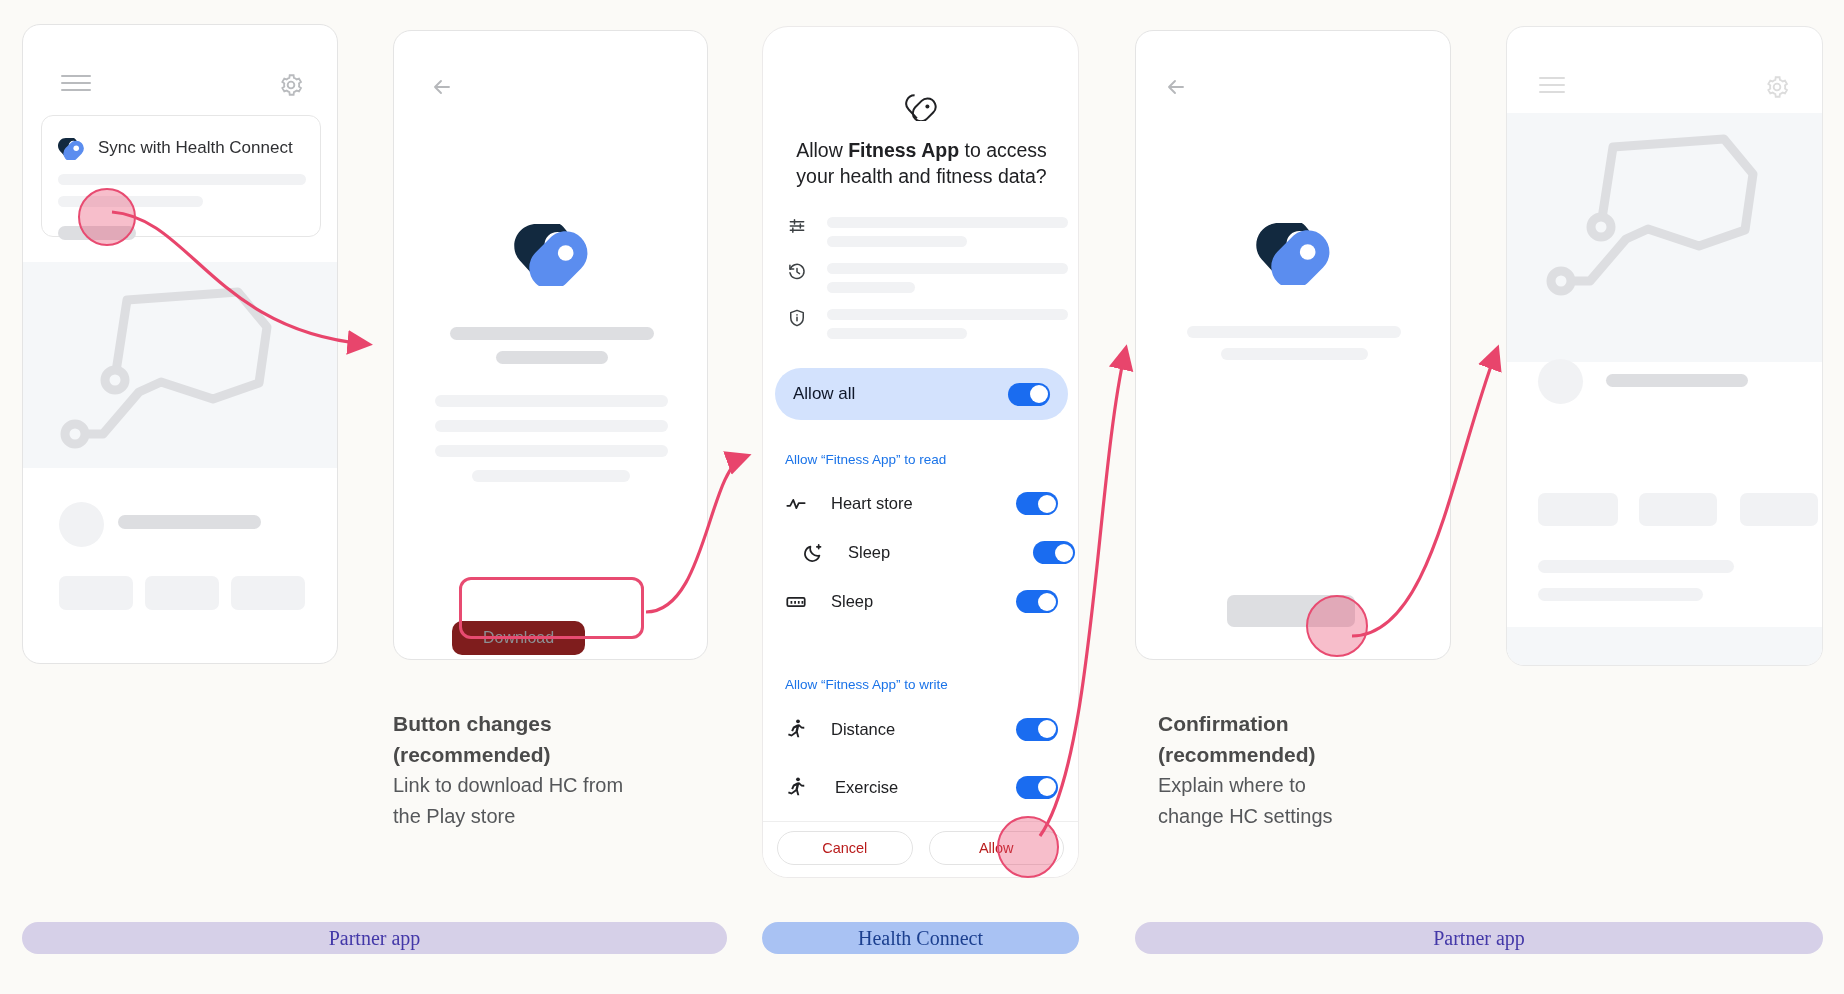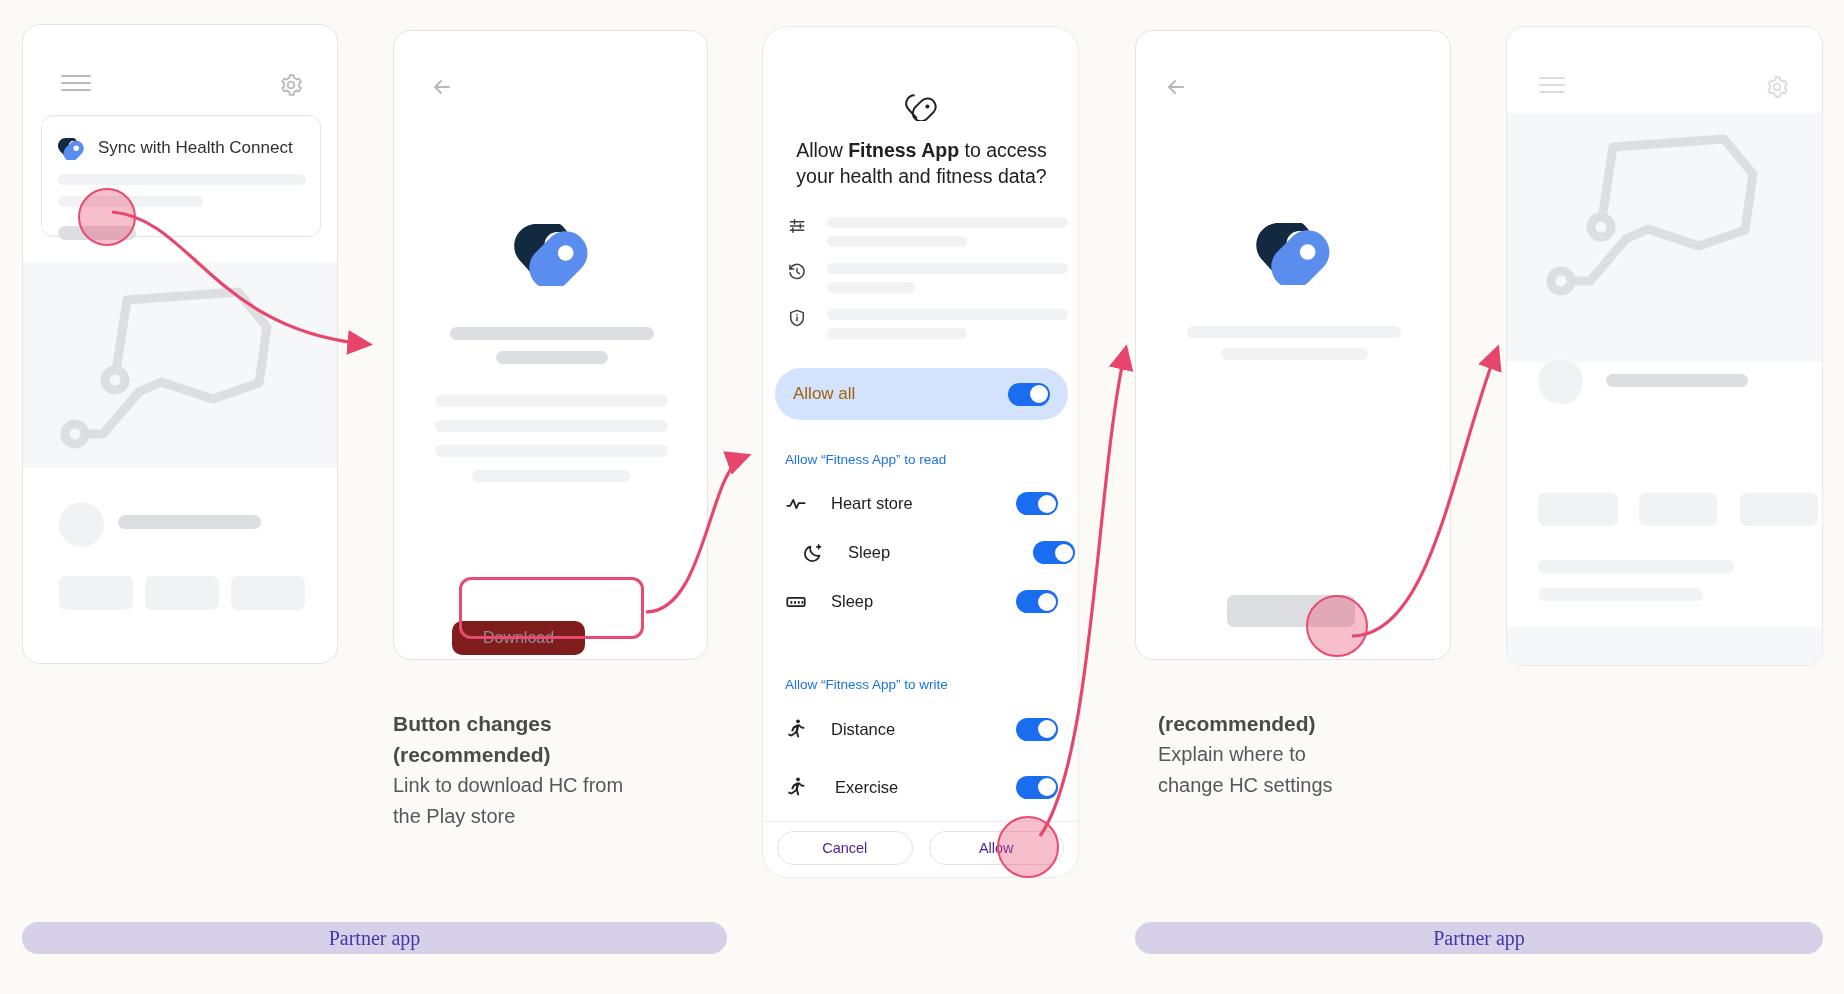--- a/index.html
+++ b/index.html
@@ -80,21 +80,21 @@
     line-height: 26px;
     color: #202124;
   }
   .dlg-title b { font-weight: 700; }
   .allow-all {
     position: absolute;
     background: #d3e2fd;
     border-radius: 26px;
     display: flex; align-items: center; justify-content: space-between;
   }
-  .allow-all .lbl { font-size: 17px; color: #a16207; padding-left: 18px; }
+  .allow-all .lbl { font-size: 17px; color: #0f172a; padding-left: 18px; }
   .sect-label {
     position: absolute;
     font-size: 13.5px;
     color: #1a73e8;
     font-weight: 500;
   }
   .perm-row { position: absolute; display: flex; align-items: center; }
   .perm-row .pname { font-size: 16.5px; color: #202124; }
   .toggle {
     width: 42px; height: 23px; border-radius: 14px; background: #1a6cf0;
@@ -108,21 +108,21 @@
     position: absolute; left: 0; right: 0; bottom: 0;
     background: #fff;
     border-top: 1px solid #eeeeee;
     display: flex; align-items: center; justify-content: space-between;
     padding: 9px 14px 12px 14px;
   }
   .pill-btn {
     flex: 1; height: 34px;
     border: 1px solid #e3e3e3; border-radius: 18px;
     display: flex; align-items: center; justify-content: center;
-    font-size: 14.5px; color: #4c1d95; background: #fff;
+    font-size: 14.5px; color: #b91c1c; background: #fff;
   }
   .pill-btn + .pill-btn { margin-left: 16px; }
 
   
   .dot {
     position: absolute;
     border-radius: 50%;
     background: rgba(233,76,112,0.36);
     border: 2px solid #e84b71;
   }
@@ -439,25 +439,29 @@
   <div class="dot" style="left:1306px; top:595px; width:62px; height:62px;"></div>
 
   <div class="caption" style="left:393px; top:708px;">
     <div class="hd">Button changes</div>
     <div class="hd">(recommended)</div>
     <div class="bd">Link to download HC from</div>
     <div class="bd">the Play store</div>
   </div>
 
   <div class="caption" style="left:1158px; top:708px;">
+    <div class="hd">Confirmation</div>
     <div class="hd">(recommended)</div>
     <div class="bd">Explain where to</div>
     <div class="bd">change HC settings</div>
   </div>
 
   <div class="appbar partner" style="left:22px; top:922px; width:705px;">
     <span>Partner app</span>
   </div>
+  <div class="appbar hc" style="left:762px; top:922px; width:317px;">
+    <span>Health Connect</span>
+  </div>
   <div class="appbar partner" style="left:1135px; top:922px; width:688px;">
     <span>Partner app</span>
   </div>
 
 </div>
 
 </body></html>

